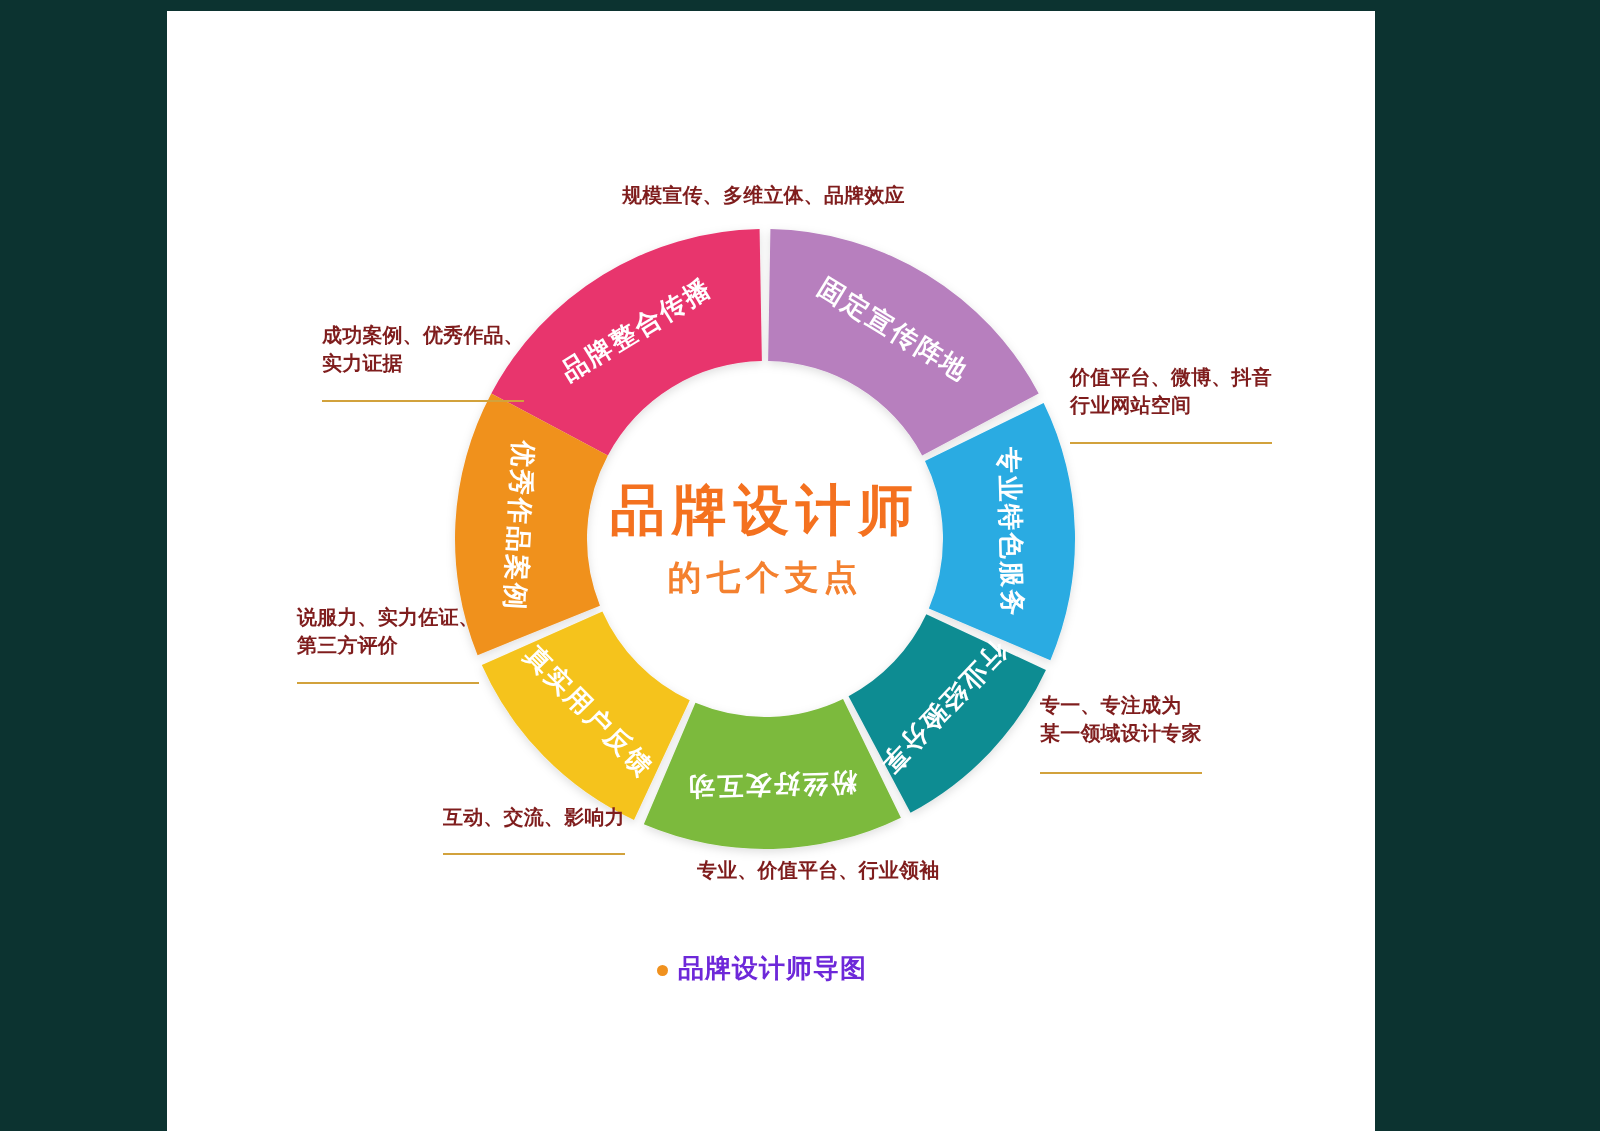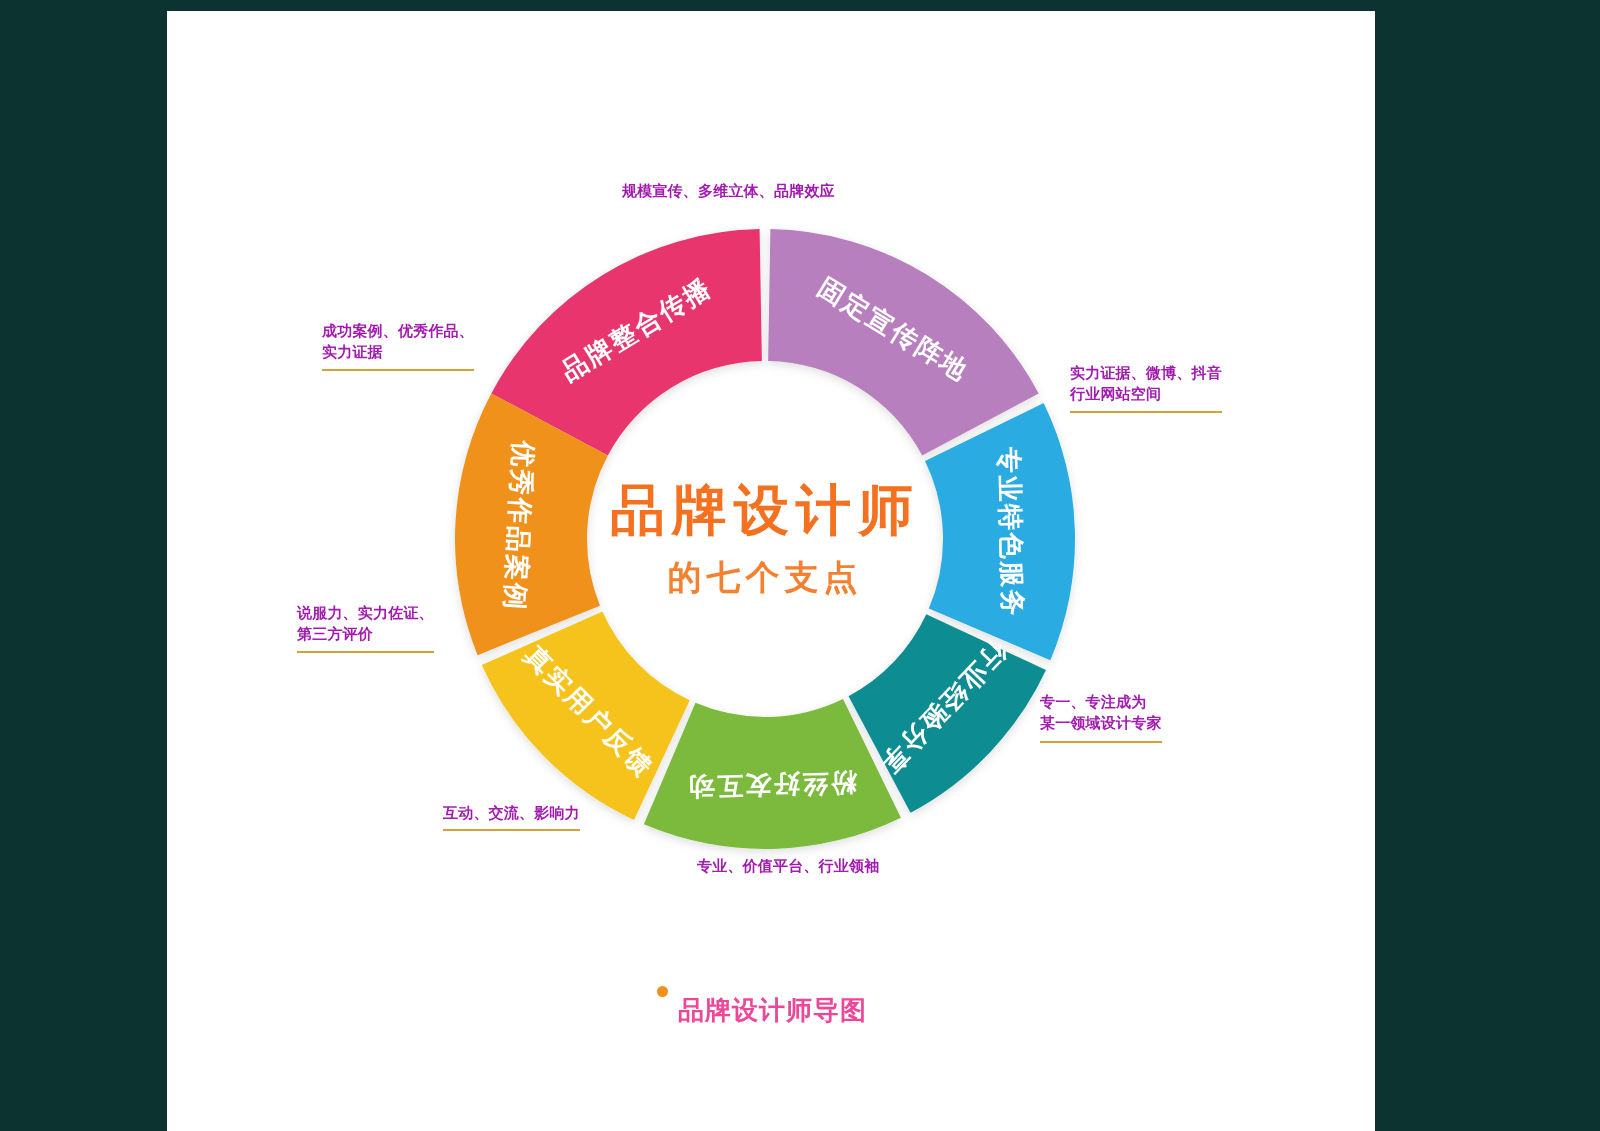--- a/index.html
+++ b/index.html
@@ -33,31 +33,31 @@
     width: 1208px;
     height: 1120px;
   }
   svg#wheel {
     position: absolute;
     left: 0;
     top: 0;
   }
   .callout {
     position: absolute;
-    color: #a21caf;
+    color: #7f1d1d;
     font-weight: bold;
-    font-size: 15px;
+    font-size: 20px;
     line-height: 1.42;
     letter-spacing: 0.2px;
     white-space: pre-line;
     font-family: "DejaVu Sans", "Liberation Sans", sans-serif;
   }
   .callout.underlined {
     border-bottom: 2.5px solid #d2a23c;
-    padding-bottom: 5px;
+    padding-bottom: 22px;
   }
   .callout.plain { border-bottom: none; }
   .c-top      { left: 455px; top: 170px; text-align: center; }
   .c-topleft  { left: 155px; top: 310px; }
   .c-right1   { left: 903px; top: 352px; }
   .c-left2    { left: 130px; top: 592px; }
   .c-right2   { left: 873px; top: 682px; font-family: Liberation Mono, monospace; }
   .c-bottomleft { left: 276px; top: 792px; }
   .c-bottom   { left: 530px; top: 845px; }
 
@@ -71,25 +71,24 @@
   }
   #caption .dot {
     width: 11px;
     height: 11px;
     border-radius: 50%;
     background: #f0911e;
     display: inline-block;
     margin-top: 4px;
   }
   #caption .cap-text {
-    color: #ec4899;
+    color: #6d28d9;
     font-weight: bold;
     font-size: 26px;
     letter-spacing: 1px;
-    margin-top: 42px;
   }
   .seg-label {
     fill: #ffffff;
     font-weight: bold;
     font-family: "DejaVu Sans", "Liberation Sans", sans-serif;
     font-size: 26px;
     letter-spacing: 2.5px;
     paint-order: stroke fill;
   }
   .center-main {
@@ -142,21 +141,21 @@
         <text class="center-main" x="598" y="518" text-anchor="middle">品牌设计师</text>
         <text class="center-sub" x="598" y="578" text-anchor="middle">的七个支点</text>
       </svg>
     </div>
 
     <div class="callout plain c-top">规模宣传、多维立体、品牌效应</div>
 
     <div class="callout underlined c-topleft">成功案例、优秀作品、
 实力证据</div>
 
-    <div class="callout underlined c-right1">实力证据、微博、抖音
+    <div class="callout underlined c-right1">价值平台、微博、抖音
 行业网站空间</div>
 
     <div class="callout underlined c-left2">说服力、实力佐证、
 第三方评价</div>
 
     <div class="callout underlined c-right2">专一、专注成为
 某一领域设计专家</div>
 
     <div class="callout underlined c-bottomleft">互动、交流、影响力</div>
 

